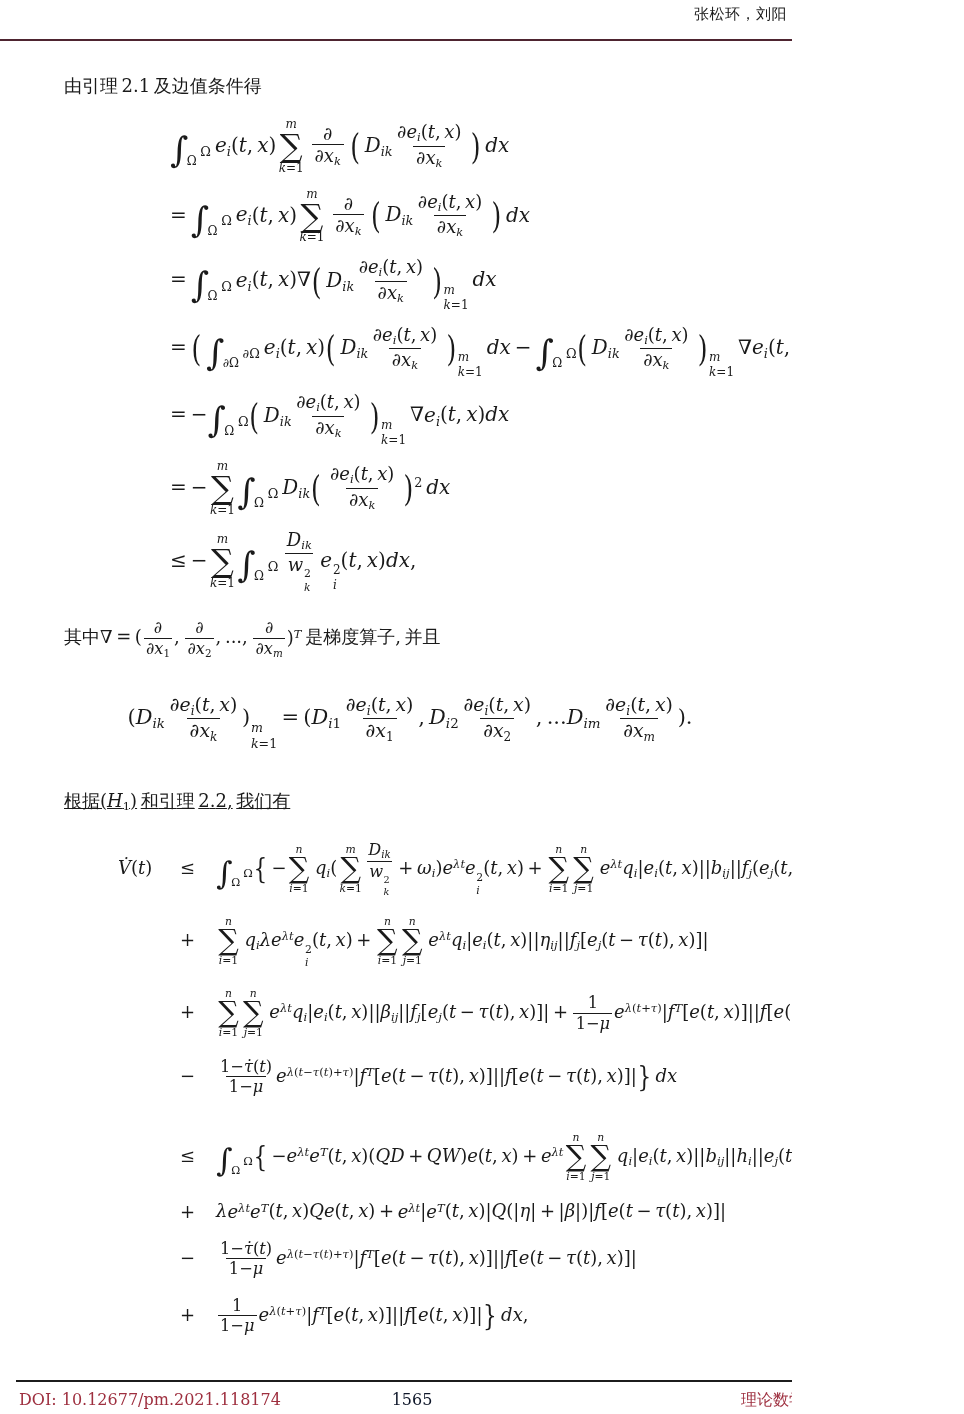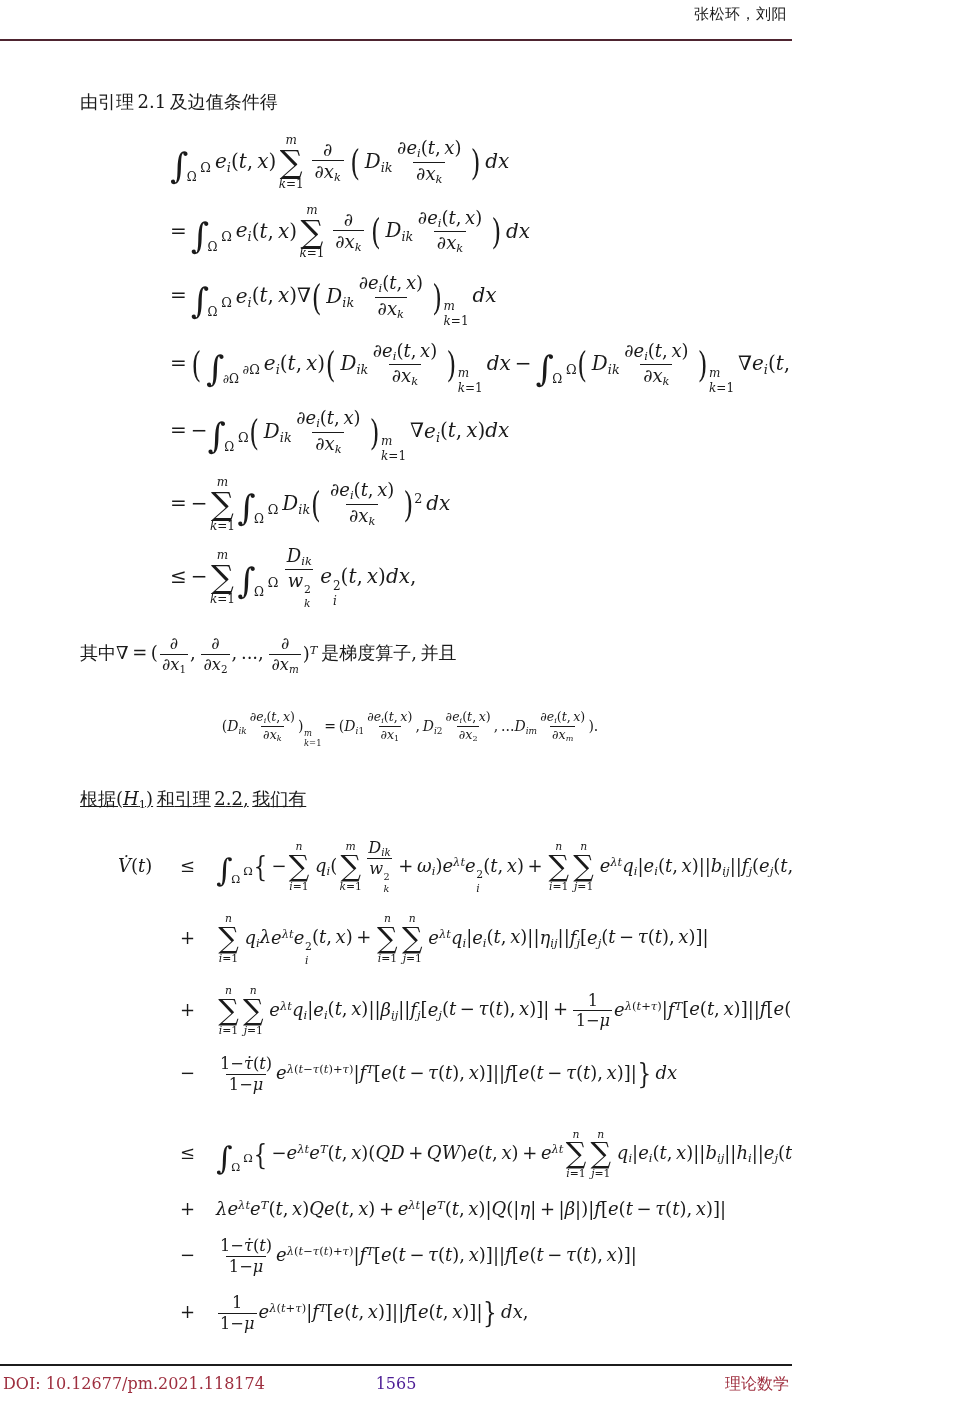--- a/index.html
+++ b/index.html
@@ -1,26 +1,26 @@
 <!DOCTYPE html>
 <html><head>
 <meta charset="utf-8">
 <style>
   html,body{margin:0;padding:0;background:#ffffff;}
   .page{position:relative;width:792px;height:1414px;background:#ffffff;overflow:hidden;
         font-family:"DejaVu Serif","Liberation Serif",serif;color:var(--text-c,#1a1a1a);}
   .header{position:absolute;top:5px;right:5px;font-size:15px;letter-spacing:.5px;}
   .rule-top{position:absolute;top:39px;left:0;width:100%;height:2px;background:var(--rule-top-c,#4e2430);}
   .content{position:absolute;top:72px;left:64px;right:36px;}
-  p.cn{font-size:18px;line-height:1.6;margin:16px;white-space:nowrap;}
+  p.cn{font-size:18px;line-height:1.6;margin:0;white-space:nowrap;}
 
   
   .block-a{margin:16px 0 24px 106px;font-size:20px;}
   .block-a .eq-row{margin-bottom:11px;white-space:nowrap;}
-  .block-c{font-size:14px;text-align:center;margin:34px 0 36px 0;white-space:nowrap;}
+  .block-c{font-size:21px;text-align:center;margin:34px 0 36px 0;white-space:nowrap;}
   .para-gap{margin-top:18px;text-decoration:underline;}
   .block-e{margin-top:24px;font-size:18px;}
   .ve-row{display:flex;align-items:baseline;margin-bottom:17px;white-space:nowrap;padding-left:54px;}
   .ve-row.gap{margin-top:34px;}
   .ve-lead{flex:0 0 62px;}
   .ve-op{flex:0 0 36px;font-style:normal;}
   .ve-expr{flex:1 1 auto;}
 
   
   .it{font-style:italic;}
@@ -36,26 +36,26 @@
   .m-intg{font-size:1.75em;line-height:1;vertical-align:-.3em;display:inline-block;}
   .m-intsub{font-size:.6em;vertical-align:-1.1em;margin-left:-.12em;}
   .m-sup{font-size:.64em;vertical-align:.55em;}
   .m-ssub{font-size:.64em;vertical-align:-.3em;}
   .m-stack{display:inline-flex;flex-direction:column;font-size:.6em;line-height:1.25;vertical-align:-.6em;margin-left:.06em;text-align:left;}
   .m-stack>span{display:block;}
   .m-big{font-style:normal;display:inline-block;transform:scaleY(1.45);font-size:1.25em;vertical-align:middle;line-height:1;margin:0 .03em;}
   .m-brace{transform:scaleY(1.3);font-size:1.2em;}
 
   
-  .footer{position:absolute;left:0;bottom:16px;width:100%;}
+  .footer{position:absolute;left:0;bottom:0;width:100%;padding-left:16px;}
   .rule-bottom{height:2px;background:var(--rule-bottom-c,#1c1c1c);}
   .footer-row{position:relative;display:flex;justify-content:space-between;align-items:baseline;
               padding:8px 3px 3px 3px;font-size:16px;}
   .doi{color:var(--accent,#9e2f3f);cursor:pointer;}
-  .pageno{position:absolute;left:0;right:0;text-align:center;color:#4c1d95;}
+  .pageno{position:absolute;left:0;right:0;text-align:center;color:#0f172a;}
   .journal{color:var(--accent,#9e2f3f);margin-left:48px;}
 </style>
 </head>
 <body>
 
 <div class="page" style="--text-c: #1a1a1a; --rule-top-c: #4e2430; --rule-bottom-c: #1c1c1c; --accent: #9e2f3f;">
   <header class="header">
     <span>张松环，刘阳</span>
   </header>
   <div class="rule-top"></div>

